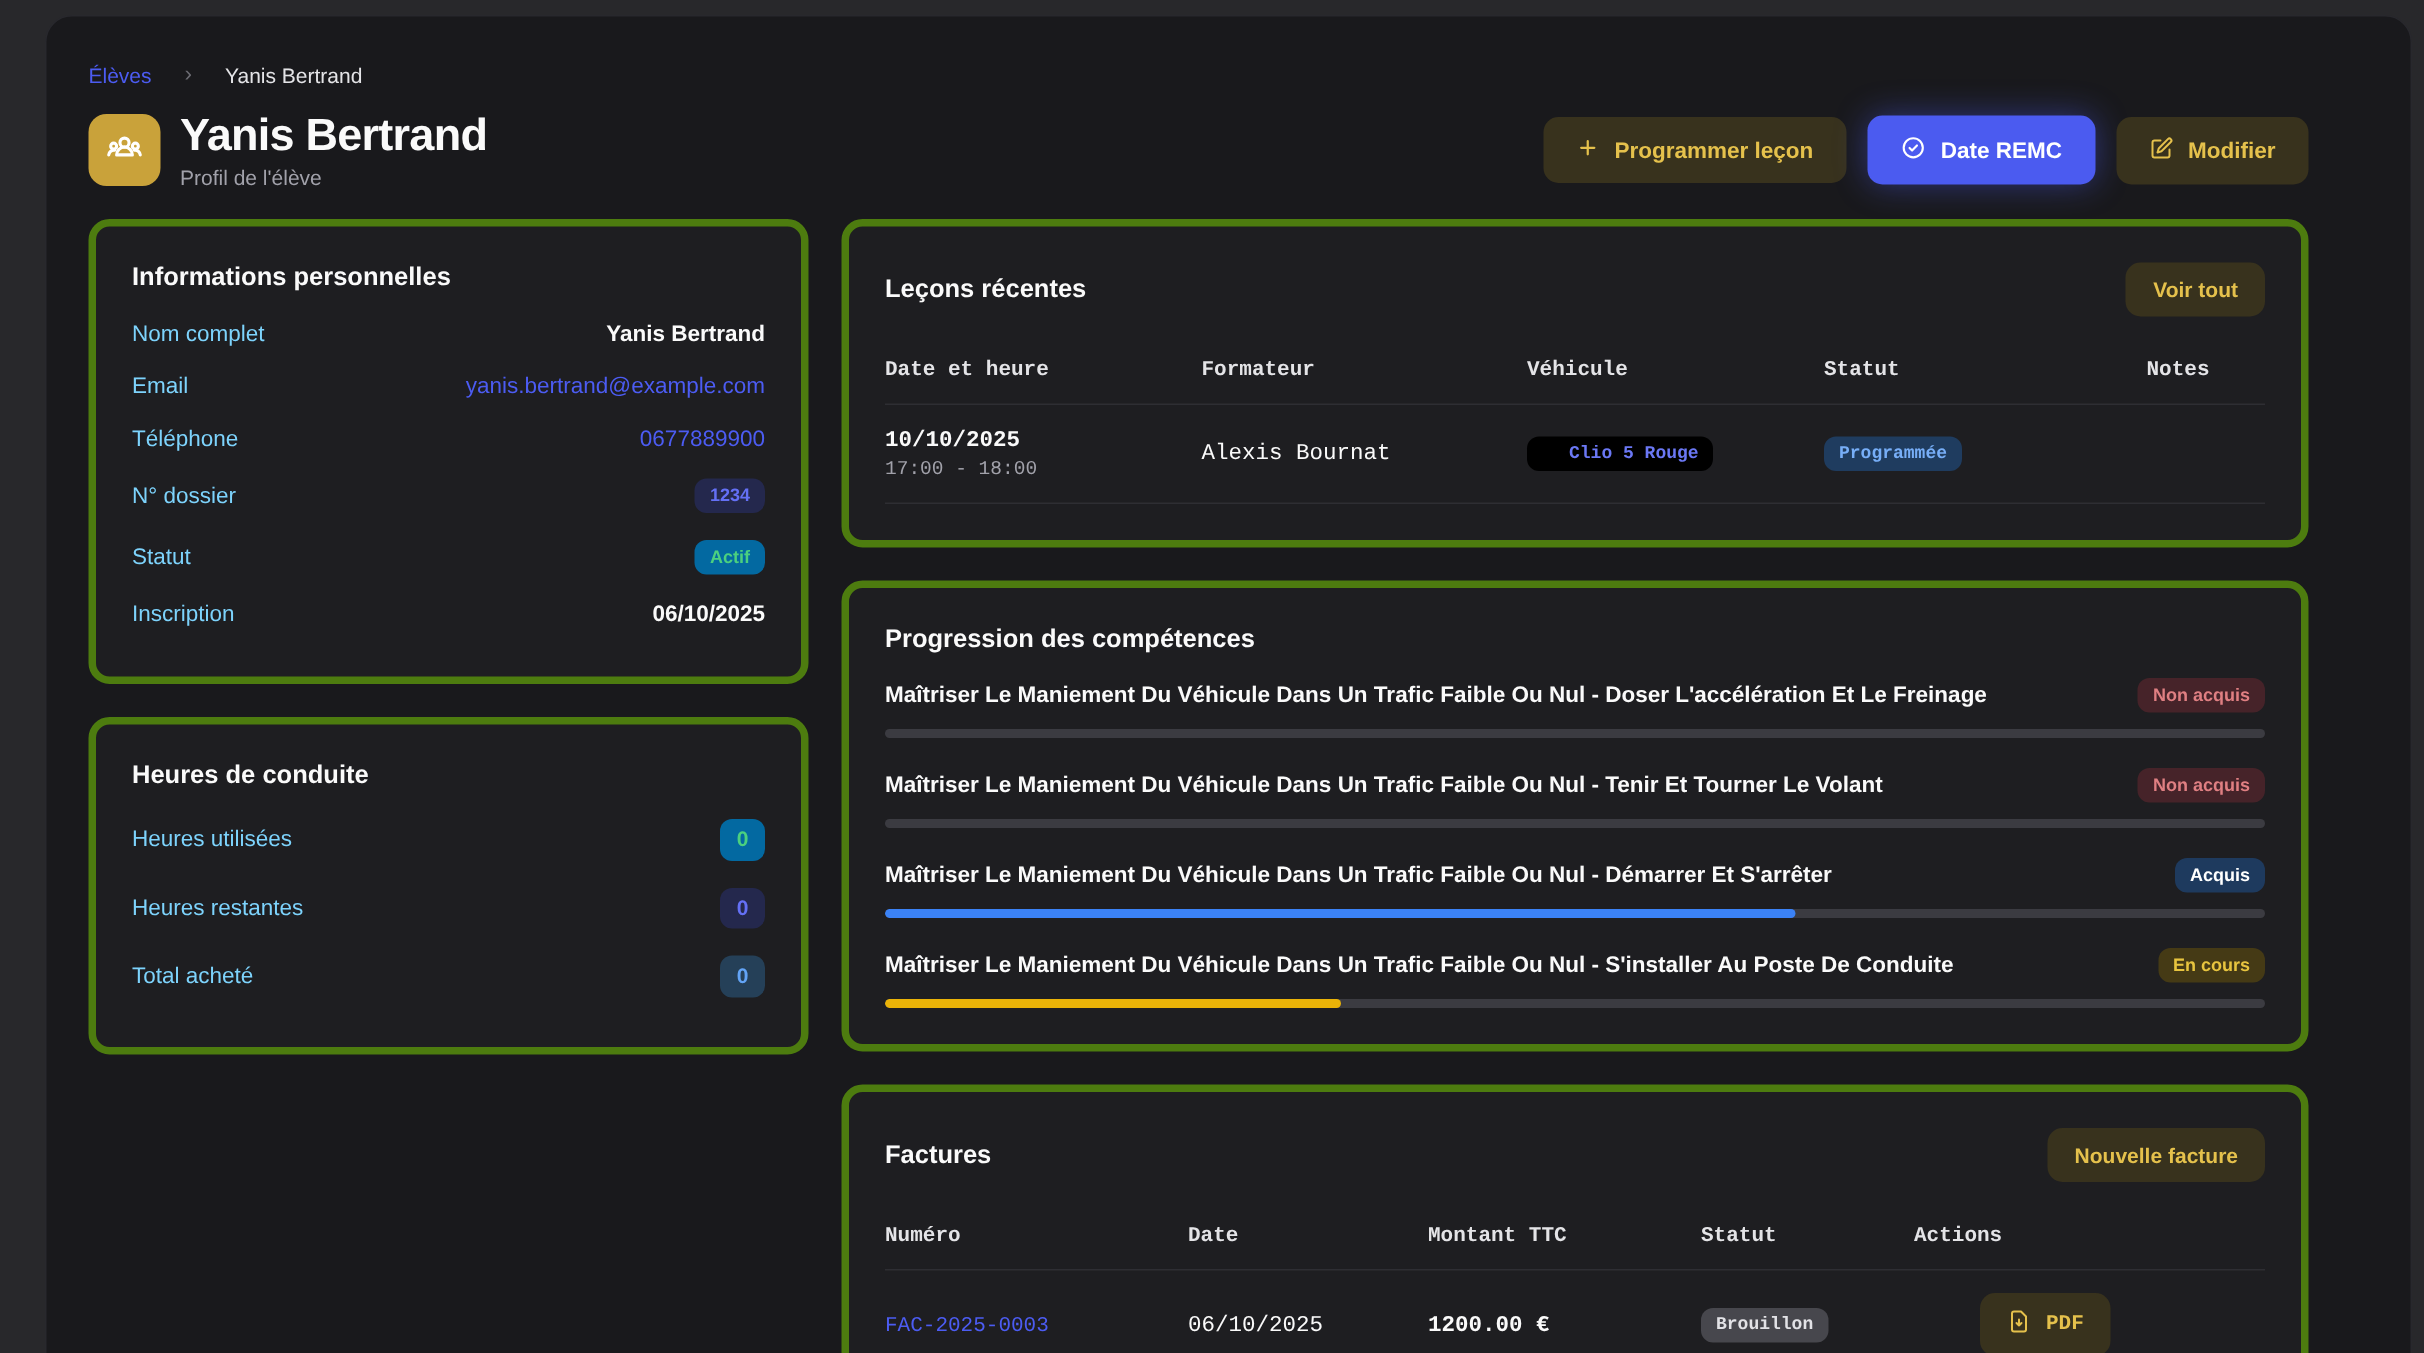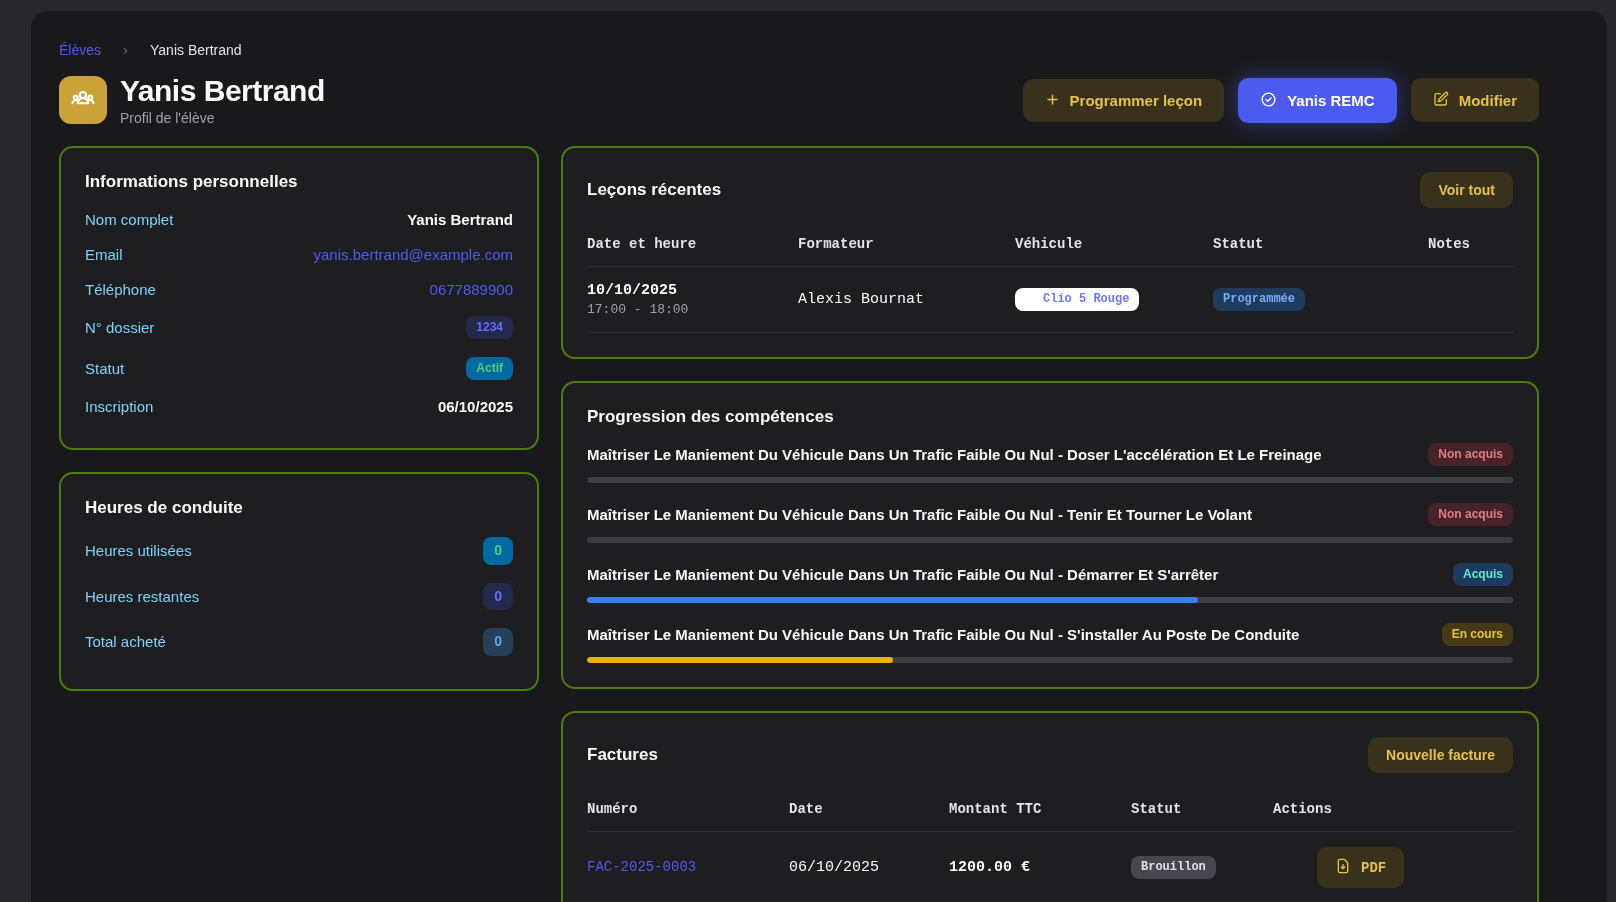--- a/index.html
+++ b/index.html
@@ -45,21 +45,21 @@
   }
   .btn-gold { background: #38321d; color: #e5c14c; }
   .btn-primary { background: #4b5bf0; color: #ffffff; box-shadow: 0 0 22px rgba(75,91,240,.45); }
   .btn-small { padding: 11px 18px; font-size: 14px; margin-left: 44px; }
   .btn svg { flex: none; }
   
   .grid { display: grid; grid-template-columns: 480px 1fr; gap: 22px; margin-top: 20px; align-items: start; }
   .col { display: flex; flex-direction: column; gap: 22px; }
   .card {
     background: #1e1e21;
-    border: 2px solid #4d7c0f;
+    border: 5px solid #4d7c0f;
     border-radius: 14px;
     padding: 24px;
   }
   .card-title { font-size: 17px; font-weight: 700; }
   .card-head { display: flex; align-items: center; justify-content: space-between; }
   
   .info-rows { margin-top: 10px; }
   .info-row { display: flex; align-items: center; justify-content: space-between; padding: 9px 0; font-size: 15px; }
   .info-label { color: #7dd3fc; }
   .info-value { font-weight: 700; color: #fafafa; }
@@ -67,24 +67,24 @@
   
   .badge {
     display: inline-block; padding: 4px 10px; border-radius: 8px;
     font-size: 12px; font-weight: 600; line-height: 1.25; white-space: nowrap;
   }
   .num-badge { padding: 5px 11px; font-size: 14px; font-weight: 700; border-radius: 8px; }
   .badge-green  { background: #0369a1; color: #4bd07f; }
   .badge-indigo { background: #24284d; color: #6470f5; }
   .badge-steel  { background: #254058; color: #63a4f6; }
   .badge-red    { background: #462329; color: #df7f82; }
-  .badge-blue   { background: #1e3a5e; color: #5eead4; margin-left: 28px; }
+  .badge-blue   { background: #1e3a5e; color: #ffffff; margin-left: 28px; }
   .badge-gold   { background: #453a15; color: #e7c43f; text-align: center; }
   .badge-gray   { background: #47474d; color: #e2e2e6; }
-  .badge-vehicle  { background: #ffffff; color: #6b78f5; padding-left: 28px; }
+  .badge-vehicle  { background: #000000; color: #6b78f5; padding-left: 28px; }
   .badge-schedule { background: #1f3c5f; color: #77aef7; }
   
   .tbl { margin-top: 18px; }
   .tbl-head, .tbl-row { display: grid; align-items: center; font-family: Liberation Mono, monospace; }
   .lessons-cols { grid-template-columns: 211px 217px 198px 215px 1fr; }
   .invoice-cols { grid-template-columns: 202px 160px 182px 142px 1fr; }
   .tbl-head { font-size: 14px; font-weight: 700; color: #e4e4e7; padding: 10px 0 14px 0; border-bottom: 1px solid #2e2e33; }
   .tbl-row { padding: 15px 0; border-bottom: 1px solid #2e2e33; font-size: 15px; }
   .cell-date-main { font-weight: 700; font-size: 15px; }
   .cell-date-sub { font-size: 13px; color: #a1a1aa; margin-top: 3px; }
@@ -138,21 +138,21 @@
         </span>
         <span>Programmer leçon</span>
       </button>
       <button class="btn btn-primary">
         <span>
           <svg width="17" height="17" viewBox="0 0 24 24" fill="none" stroke="currentColor" stroke-width="2" stroke-linecap="round" stroke-linejoin="round">
               <circle cx="12" cy="12" r="9"></circle>
               <path d="M8.5 12.2l2.4 2.4 4.6-4.8"></path>
             </svg>
         </span>
-        <span>Yanis REMC</span>
+        <span>Date REMC</span>
       </button>
       <button class="btn btn-gold">
         <span>
           <svg width="16" height="16" viewBox="0 0 24 24" fill="none" stroke="currentColor" stroke-width="2" stroke-linecap="round" stroke-linejoin="round">
               <path d="M11 4H5a2 2 0 0 0-2 2v13a2 2 0 0 0 2 2h13a2 2 0 0 0 2-2v-6"></path>
               <path d="M18.4 2.6a2 2 0 0 1 2.9 2.9L12 14.8 8 16l1.2-4z"></path>
             </svg>
         </span>
         <span>Modifier</span>
       </button>

